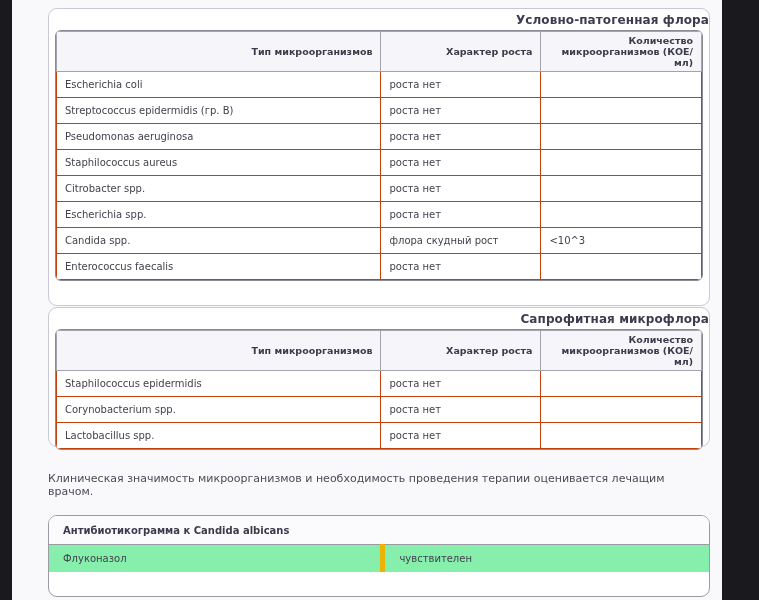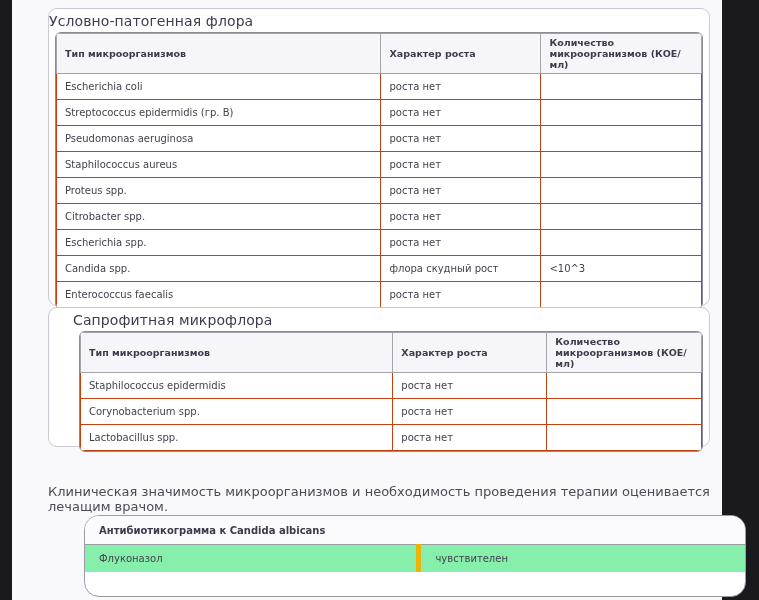--- a/index.html
+++ b/index.html
@@ -10,51 +10,51 @@
   }
   .side-bar { position:absolute; top:0; height:600px; background:#1a1a1e; }
   .side-bar.left  { left:0;  width:12px; }
   .side-bar.right { right:0; width:37px; }
 
   .section {
     position:absolute; left:48px; width:662px; box-sizing:border-box;
     background:#ffffff; border:1px solid #c9c9d4; border-radius:9px;
   }
   #section-upf { top:8px;   height:298px; }
-  #section-sap { top:307px; height:140px;padding-left:24px; }
+  #section-sap { top:307px; height:140px; }
   .section-title {
-    text-align:left; font-weight:normal; font-size:14px; color:#3c3c4e;
+    text-align:right; font-weight:bold; font-size:12px; color:#3c3c4e;
     padding:4px 0 3px 0; letter-spacing:0.1px;
   }
   .grid-wrap {
     margin:0 6px; border:1px solid #8b8b95; border-radius:6px; overflow:hidden;
     background:#fff;
   }
   table.micro { width:100%; border-collapse:collapse; table-layout:fixed; }
   table.micro th {
     font-size:9.5px; font-weight:bold; color:#3b3b4b; background:#f6f6fa;
-    text-align:left; vertical-align:middle; padding:3px 8px; height:33px;
+    text-align:right; vertical-align:middle; padding:3px 8px; height:33px;
     box-sizing:border-box; border:1px solid #a3a3ae;
   }
   table.micro td {
     font-size:10px; color:#42424e; vertical-align:middle;
     padding:2px 8px; height:26px; box-sizing:border-box;
     border:1px solid #c2410c; background:#fff;
     overflow:hidden; white-space:nowrap;
   }
 
   .note {
-    position:absolute; left:48px; top:484px; width:662px;
-    font-size:13px; color:#4b4b56;
+    position:absolute; left:48px; top:472px; width:662px;
+    font-size:11px; color:#4b4b56;
   }
 
   #section-abx {
     position:absolute; left:48px; top:515px; width:662px; height:82px;
     box-sizing:border-box; background:#fff;
-    border:1px solid #9b9ba5; border-radius:15px; overflow:hidden;margin-left:36px;
+    border:1px solid #9b9ba5; border-radius:9px; overflow:hidden;
   }
   .abx-title {
     font-weight:bold; font-size:10px; color:#3b3b4b; background:#fbfbfd;
     padding:9px 14px 8px 14px;
   }
   table.abx { width:100%; border-collapse:collapse; table-layout:fixed; }
   table.abx td {
     font-size:10px; color:#42424e; height:27px; box-sizing:border-box;
     padding:2px 14px; vertical-align:middle;
     border-top:1px solid #9b9ba5; background:#86efac;
@@ -95,25 +95,20 @@
               <td>роста нет</td>
               <td></td>
             </tr>
             <tr>
               <td>Pseudomonas aeruginosa</td>
               <td>роста нет</td>
               <td></td>
             </tr>
             <tr>
               <td>Staphilococcus aureus</td>
-              <td>роста нет</td>
-              <td></td>
-            </tr>
-            <tr>
-              <td>Proteus spp.</td>
               <td>роста нет</td>
               <td></td>
             </tr>
             <tr>
               <td>Citrobacter spp.</td>
               <td>роста нет</td>
               <td></td>
             </tr>
             <tr>
               <td>Escherichia spp.</td>

